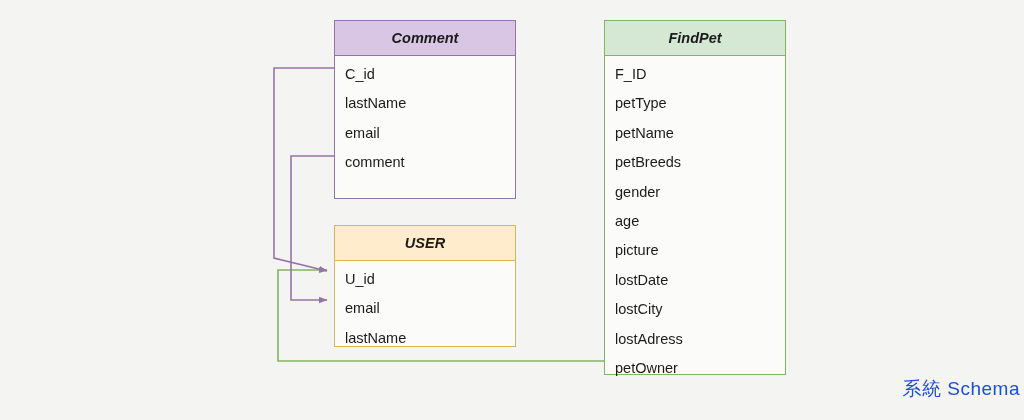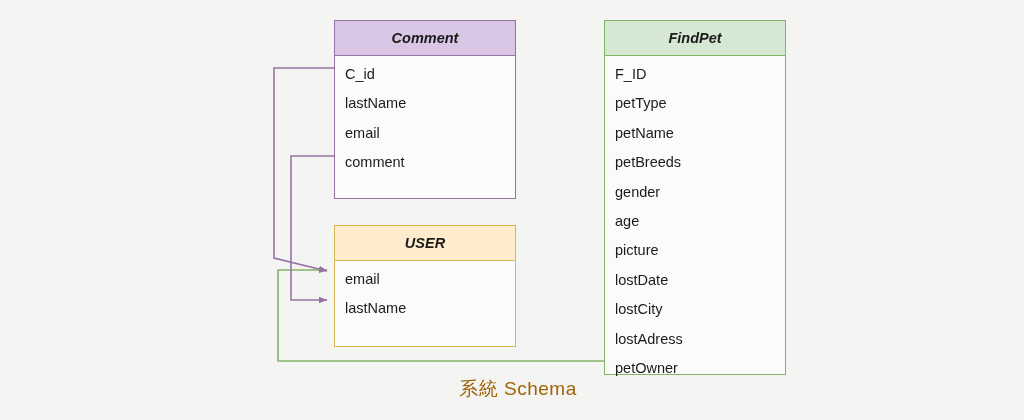--- a/index.html
+++ b/index.html
@@ -77,23 +77,23 @@
     border-color: #82b366;
   }
   #entity-findpet .entity-header {
     background: #d5e8d4; border-bottom-color: #82b366;
   }
 
   #caption {
     position: absolute;
     left: 0; top: 376px;
     width: 1004px;
-    text-align: center;
+    text-align: right;
     font-size: 19px;
-    color: #a16207;
+    color: #1d4ed8;
     letter-spacing: 0.5px;
   }
 </style>
 </head>
 <body>
 
 <div id="canvas">
 
   <svg class="edges" width="1024" height="420" viewBox="0 0 1024 420">
     <defs>
@@ -118,20 +118,21 @@
       <div class="field">C_id</div>
       <div class="field">lastName</div>
       <div class="field">email</div>
       <div class="field">comment</div>
     </div>
   </div>
 
   <div class="entity" id="entity-user">
     <div class="entity-header">USER</div>
     <div class="entity-body">
+      <div class="field">U_id</div>
       <div class="field">email</div>
       <div class="field">lastName</div>
     </div>
   </div>
 
   <div class="entity" id="entity-findpet">
     <div class="entity-header">FindPet</div>
     <div class="entity-body">
       <div class="field">F_ID</div>
       <div class="field">petType</div>

